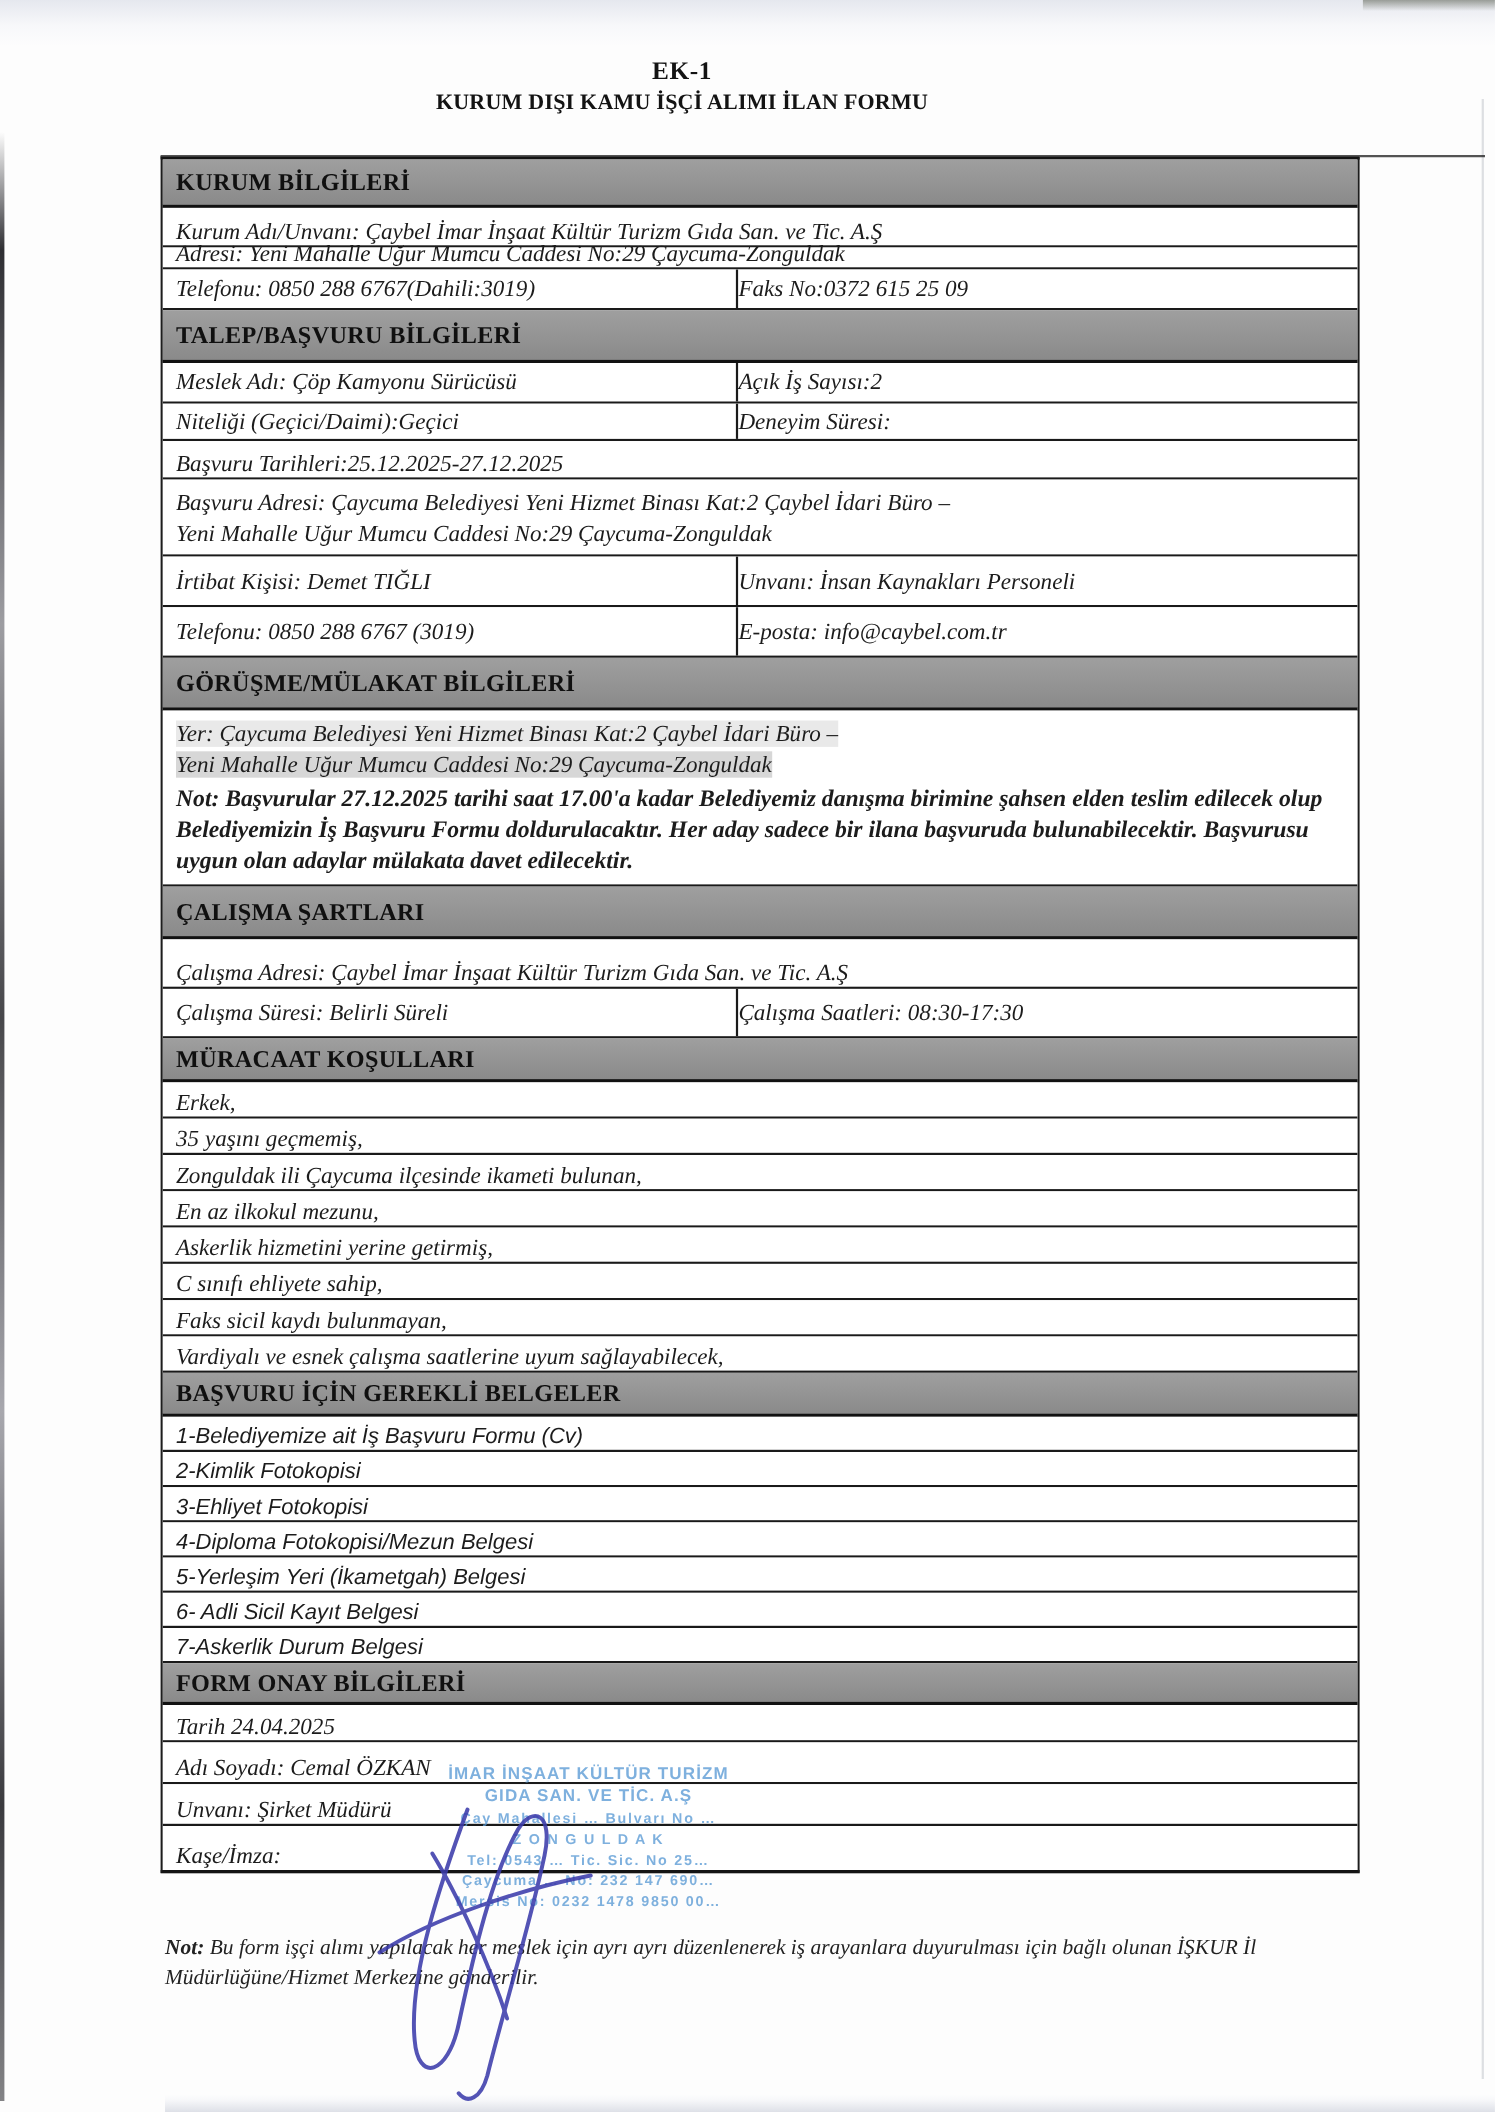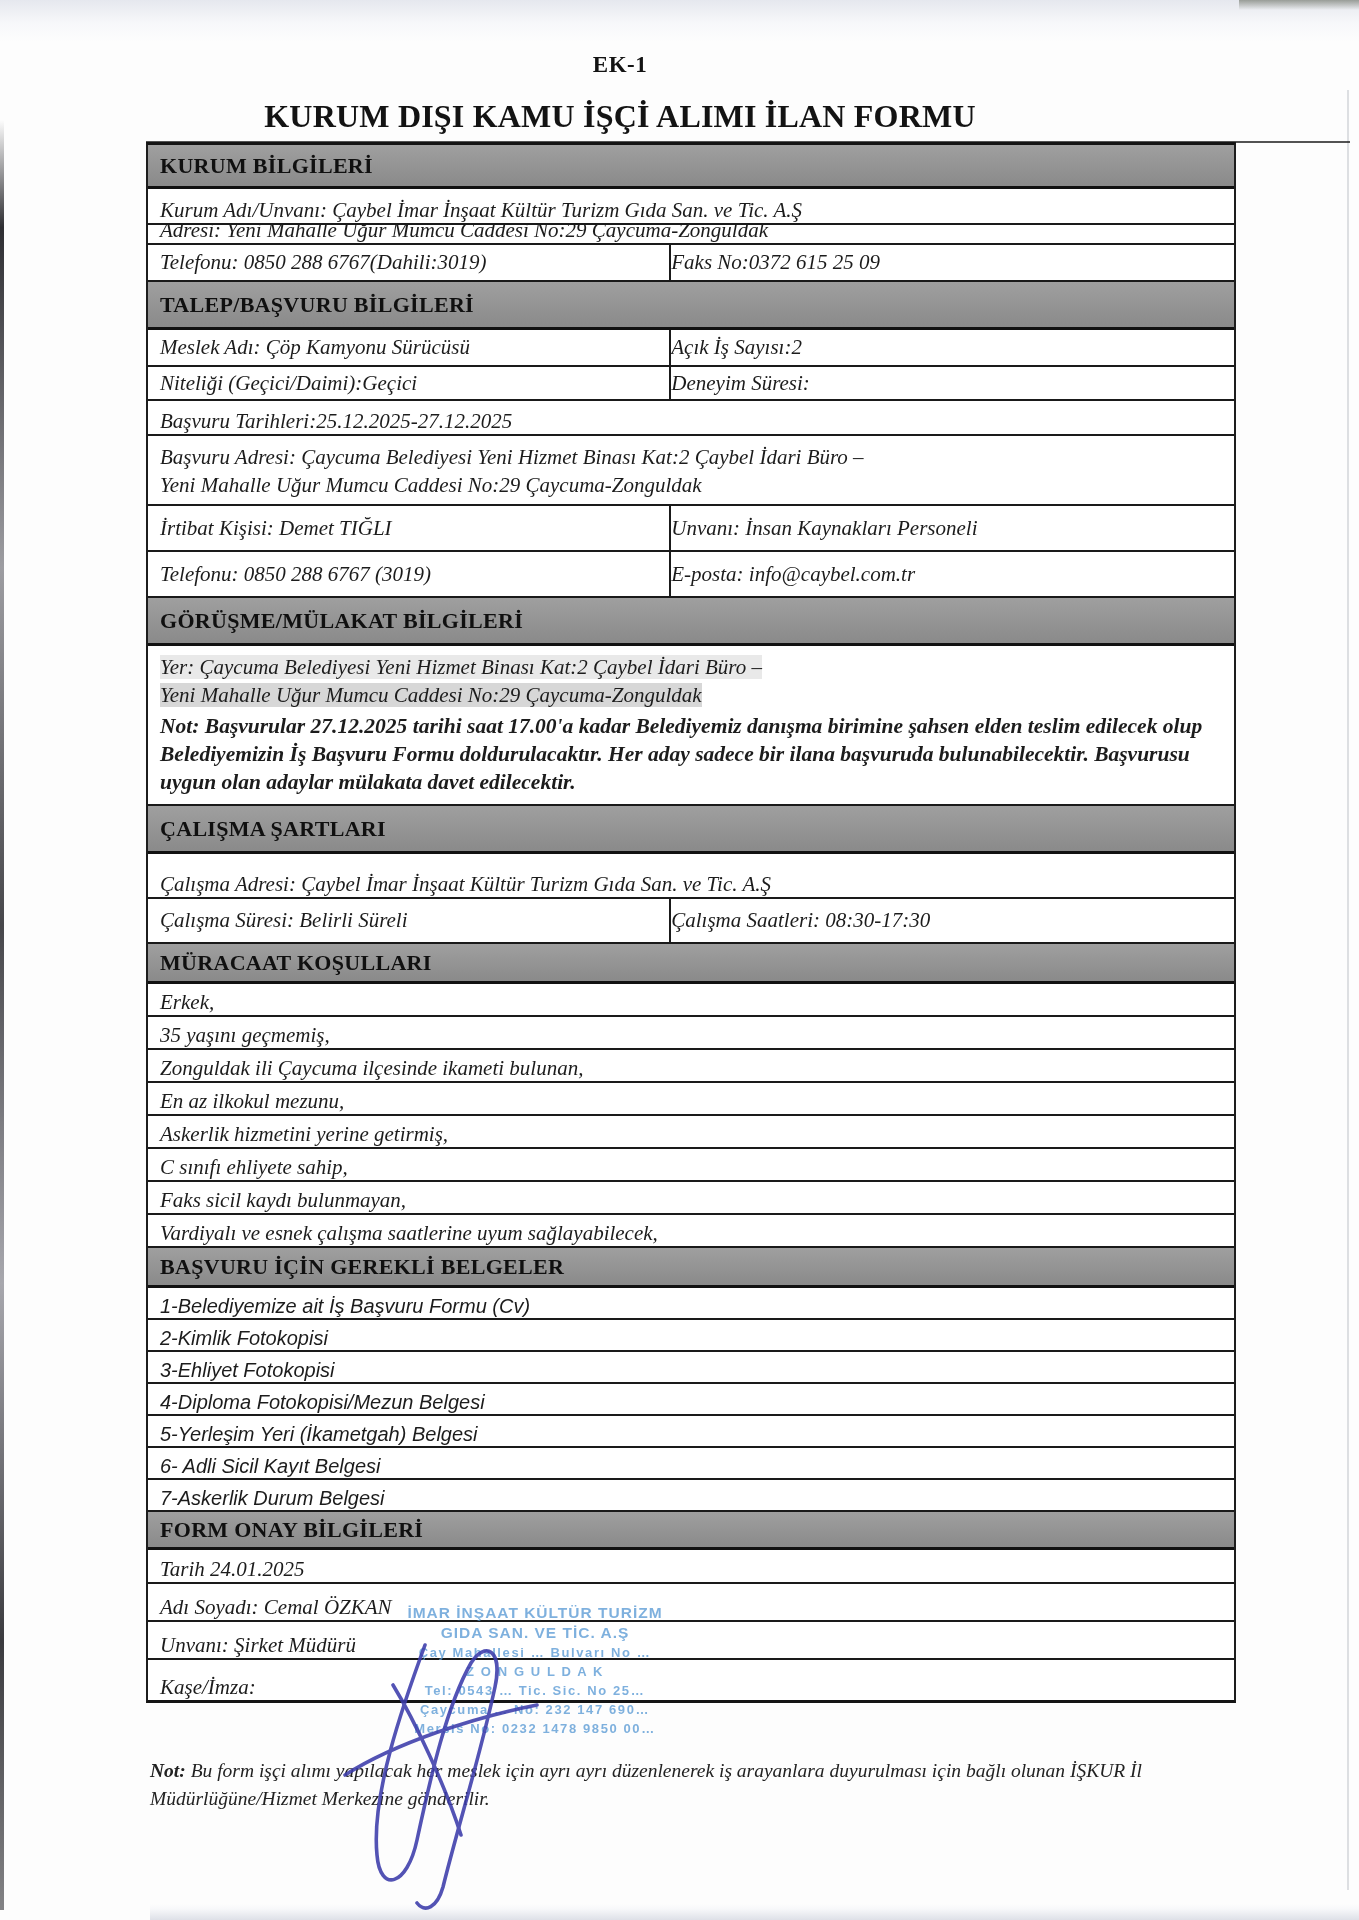--- a/index.html
+++ b/index.html
@@ -15,21 +15,21 @@
     background:linear-gradient(180deg, rgba(90,95,80,.55), rgba(90,95,80,0)); }
   .edge-left { position:absolute; left:0; top:120px; width:4px; height:1790px;
     background:linear-gradient(180deg, rgba(10,10,15,0), rgba(10,10,15,.85) 6%, rgba(40,40,50,.45) 25%,
       rgba(10,10,15,.75) 45%, rgba(40,40,55,.4) 65%, rgba(10,10,15,.8) 85%, rgba(10,10,15,.5)); }
   .edge-bottom { position:absolute; left:150px; bottom:0; width:1209px; height:16px;
     background:linear-gradient(0deg, rgba(205,209,220,.65), rgba(235,237,244,.3) 70%, rgba(255,255,255,0)); }
   .edge-right { position:absolute; left:1347px; top:90px; width:2px; height:1800px; background:rgba(190,193,200,.5); }
 
   .titles { position:absolute; top:52px; left:0; width:1240px; text-align:center; font-weight:bold; color:#131313; }
   .ek { font-size:23px; letter-spacing:.5px; }
-  .title { font-size:32px; margin-top:20px; letter-spacing:.2px; }
+  .title { font-size:20px; margin-top:4px; letter-spacing:.2px; }
 
   .formtable { position:absolute; left:146px; top:142px; width:1086px;
     border-left:2px solid #1d1d1d; border-right:2px solid #1d1d1d;
     border-top:3px solid #141414; border-bottom:3px solid #141414; background:#fff; }
   .topline { position:absolute; left:146px; top:141px; width:1204px; border-top:2px solid rgba(25,25,25,.75); }
 
   .formtable > div { box-sizing:border-box; }
   .sec { background:linear-gradient(180deg,#9f9f9f,#8a8a8a);
     border-bottom:3px solid #111; display:flex; align-items:center;
     padding-left:12px; font-weight:bold; font-size:22px; color:#101010; letter-spacing:.3px; }
@@ -211,21 +211,21 @@
         <span>6- Adli Sicil Kayıt Belgesi</span>
       </div>
     <div class="row sans" style="height:32px">
         <span>7-Askerlik Durum Belgesi</span>
       </div>
 
     <div class="sec" style="height:38px">
       <span>FORM ONAY BİLGİLERİ</span>
       </div>
     <div class="row" style="height:34px">
-      <span>Tarih 24.01.2025</span>
+      <span>Tarih 24.04.2025</span>
       </div>
     <div class="row" style="height:38px">
       <span>Adı Soyadı: Cemal ÖZKAN</span>
       </div>
     <div class="row" style="height:38px">
       <span>Unvanı: Şirket Müdürü</span>
       </div>
     <div class="row" style="height:40px; border-bottom:none">
       <span>Kaşe/İmza:</span>
       </div>

